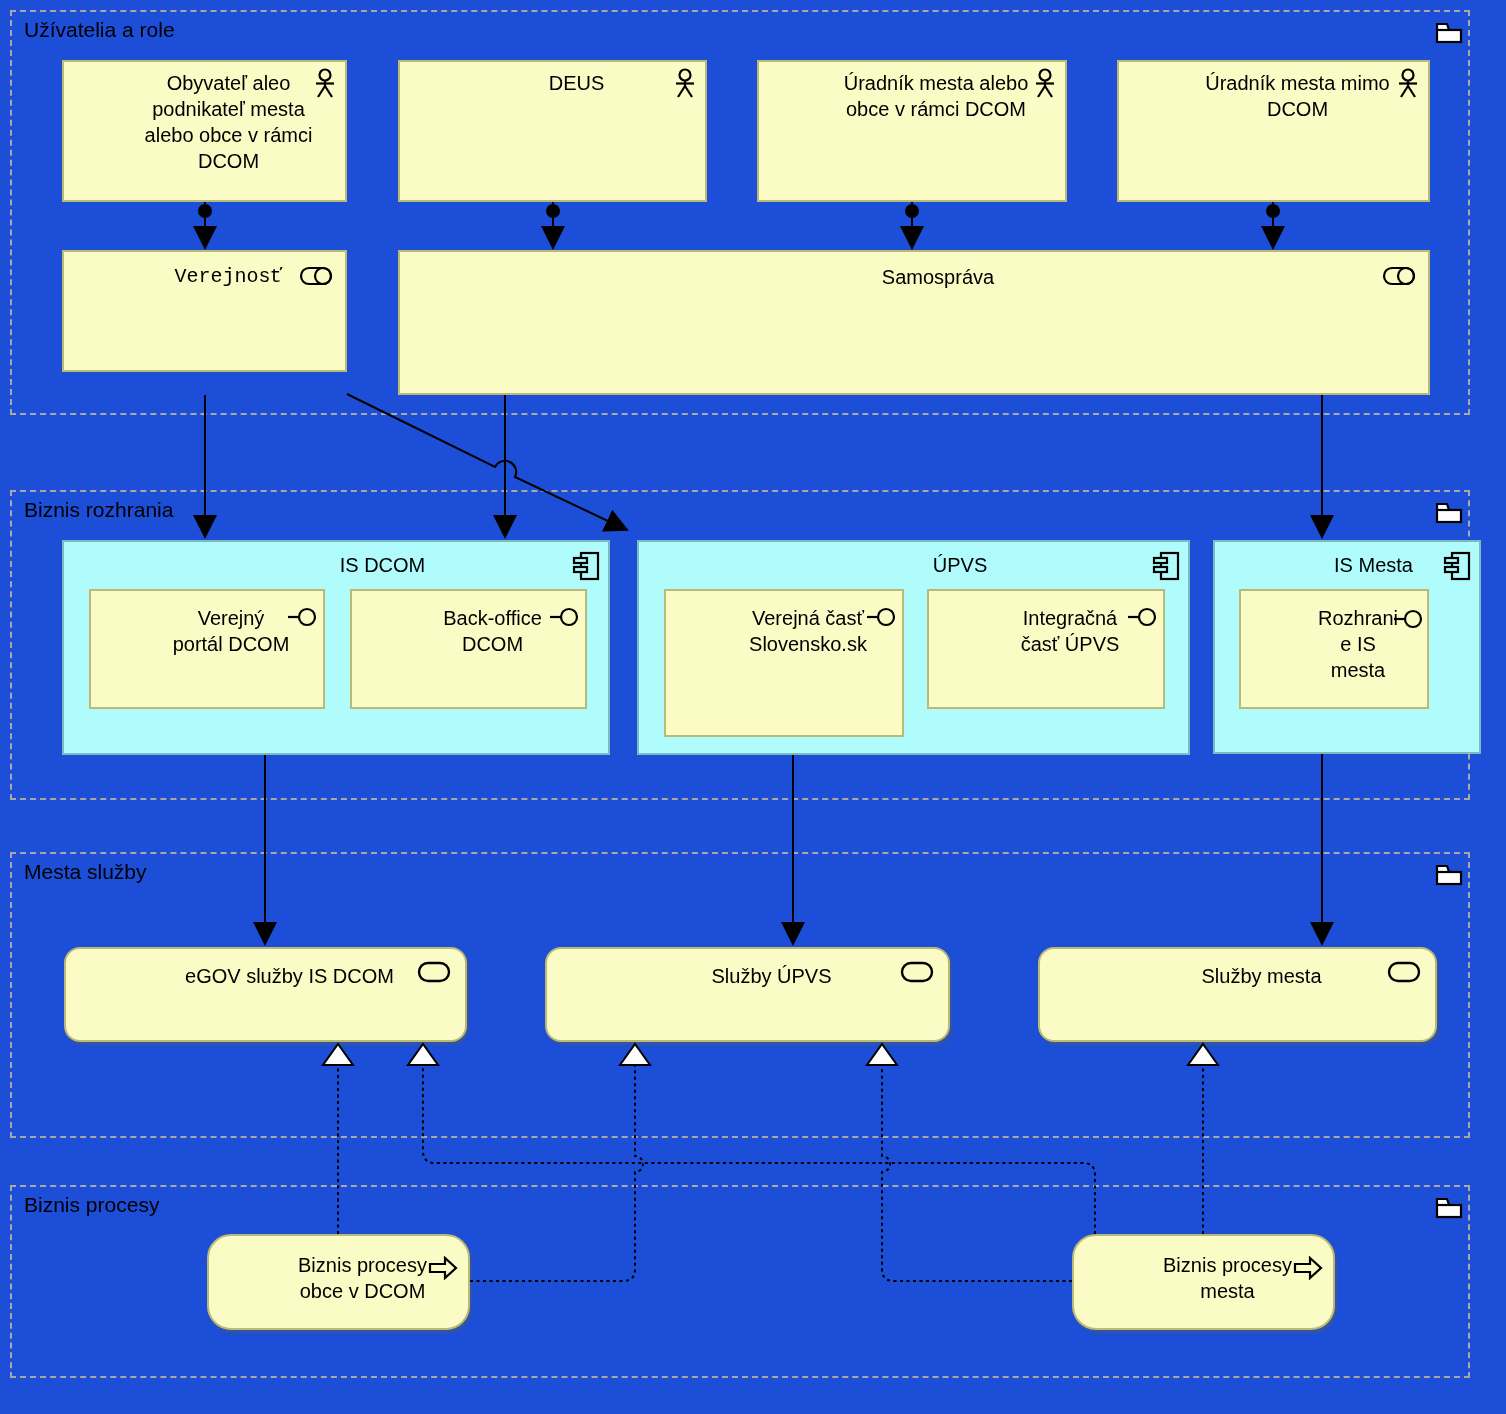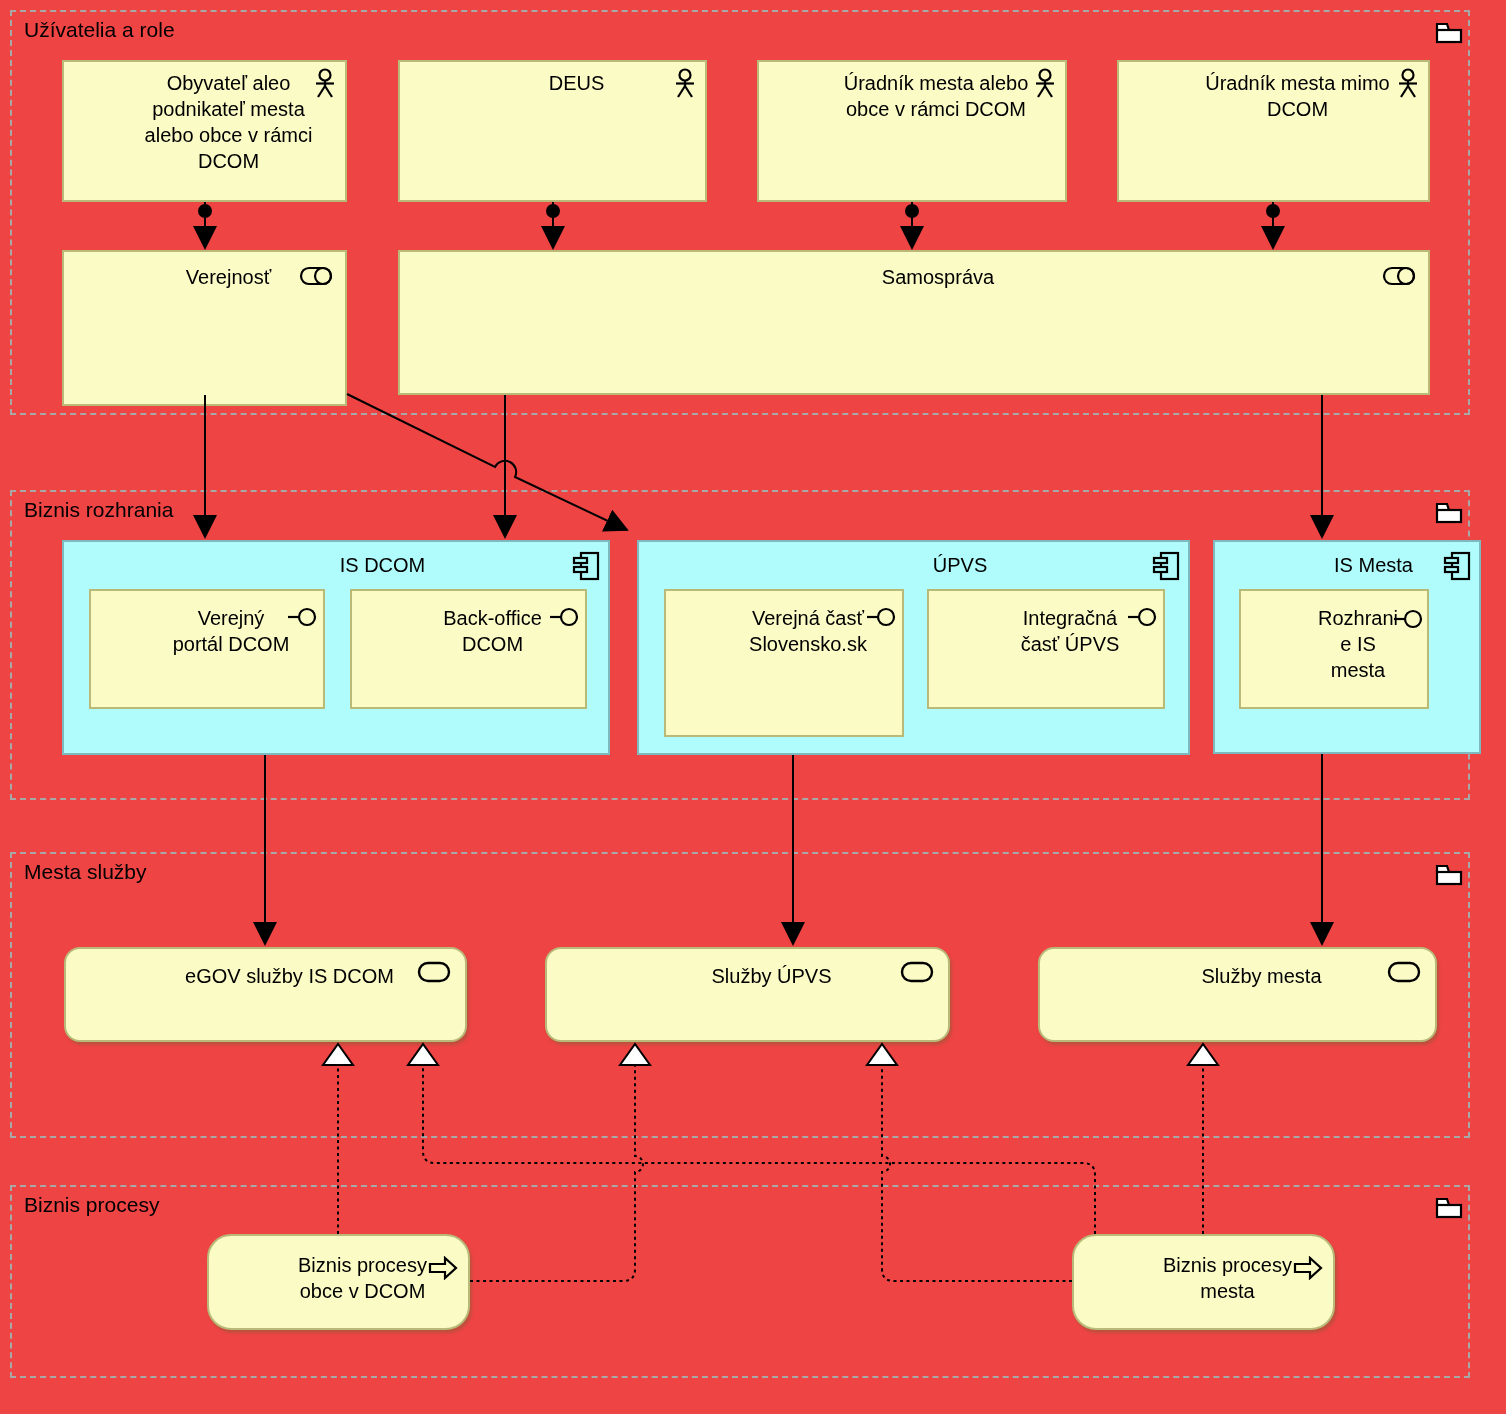--- a/index.html
+++ b/index.html
@@ -4,21 +4,21 @@
 <style>
   :root{
     --node-fill:#FBFBC6;
     --node-border:#B9B978;
     --component-fill:#B0FCFC;
     --component-border:#7FB9C0;
     --group-border:#A8A8A8;
     --line:#000000;
   }
   html,body{margin:0;padding:0;background:#FFFFFF;}
-  #canvas{position:relative;width:1506px;height:1414px;background:#ef4444;
+  #canvas{position:relative;width:1506px;height:1414px;background:#1d4ed8;
           font-family:"Liberation Sans","DejaVu Sans",sans-serif;color:#000;overflow:hidden;}
   .grp{position:absolute;border:2px dashed var(--group-border);box-sizing:border-box;}
   .grp-label{position:absolute;left:12px;top:6px;font-size:21px;white-space:nowrap;}
   .node{position:absolute;box-sizing:border-box;background:var(--node-fill);
         border:2px solid var(--node-border);}
   .comp{background:var(--component-fill);border:2px solid var(--component-border);}
   .svc{border-radius:16px;box-shadow:2px 3px 3px rgba(100,100,50,.35);}
   .proc{border-radius:24px;box-shadow:2px 3px 3px rgba(100,100,50,.35);}
   .lbl{position:absolute;left:0;right:0;top:0;text-align:center;white-space:pre-line;
        font-size:20px;line-height:1.3;margin-left:48px;}
@@ -80,21 +80,21 @@
 DCOM</div>
     <svg class="ni" style="right:8px;top:6px;" width="24" height="32" viewBox="0 0 24 32">
       <circle cx="12" cy="7" r="5.5" fill="none" stroke="#000" stroke-width="2.2"></circle>
       <line x1="12" y1="12.5" x2="12" y2="18" stroke="#000" stroke-width="2.2"></line>
       <line x1="3" y1="15.5" x2="21" y2="15.5" stroke="#000" stroke-width="2.2"></line>
       <line x1="12" y1="18" x2="5" y2="29" stroke="#000" stroke-width="2.2"></line>
       <line x1="12" y1="18" x2="19" y2="29" stroke="#000" stroke-width="2.2"></line>
     </svg>
   </div>
 
-  <div class="node" style="left:62px;top:250px;width:285px;height:156px;">
+  <div class="node" style="left:62px;top:250px;width:285px;height:122px;font-family:Liberation Mono, monospace;">
     <div class="lbl pt12">Verejnosť</div>
     <svg class="ni" style="right:12px;top:14px;" width="34" height="20" viewBox="0 0 34 20">
       <rect x="2" y="2" width="30" height="16" rx="8" fill="none" stroke="#000" stroke-width="2.2"></rect>
       <circle cx="24" cy="10" r="8" fill="none" stroke="#000" stroke-width="2.2"></circle>
     </svg>
   </div>
   <div class="node" style="left:398px;top:250px;width:1032px;height:145px;">
     <div class="lbl pt12">Samospráva</div>
     <svg class="ni" style="right:12px;top:14px;" width="34" height="20" viewBox="0 0 34 20">
       <rect x="2" y="2" width="30" height="16" rx="8" fill="none" stroke="#000" stroke-width="2.2"></rect>

